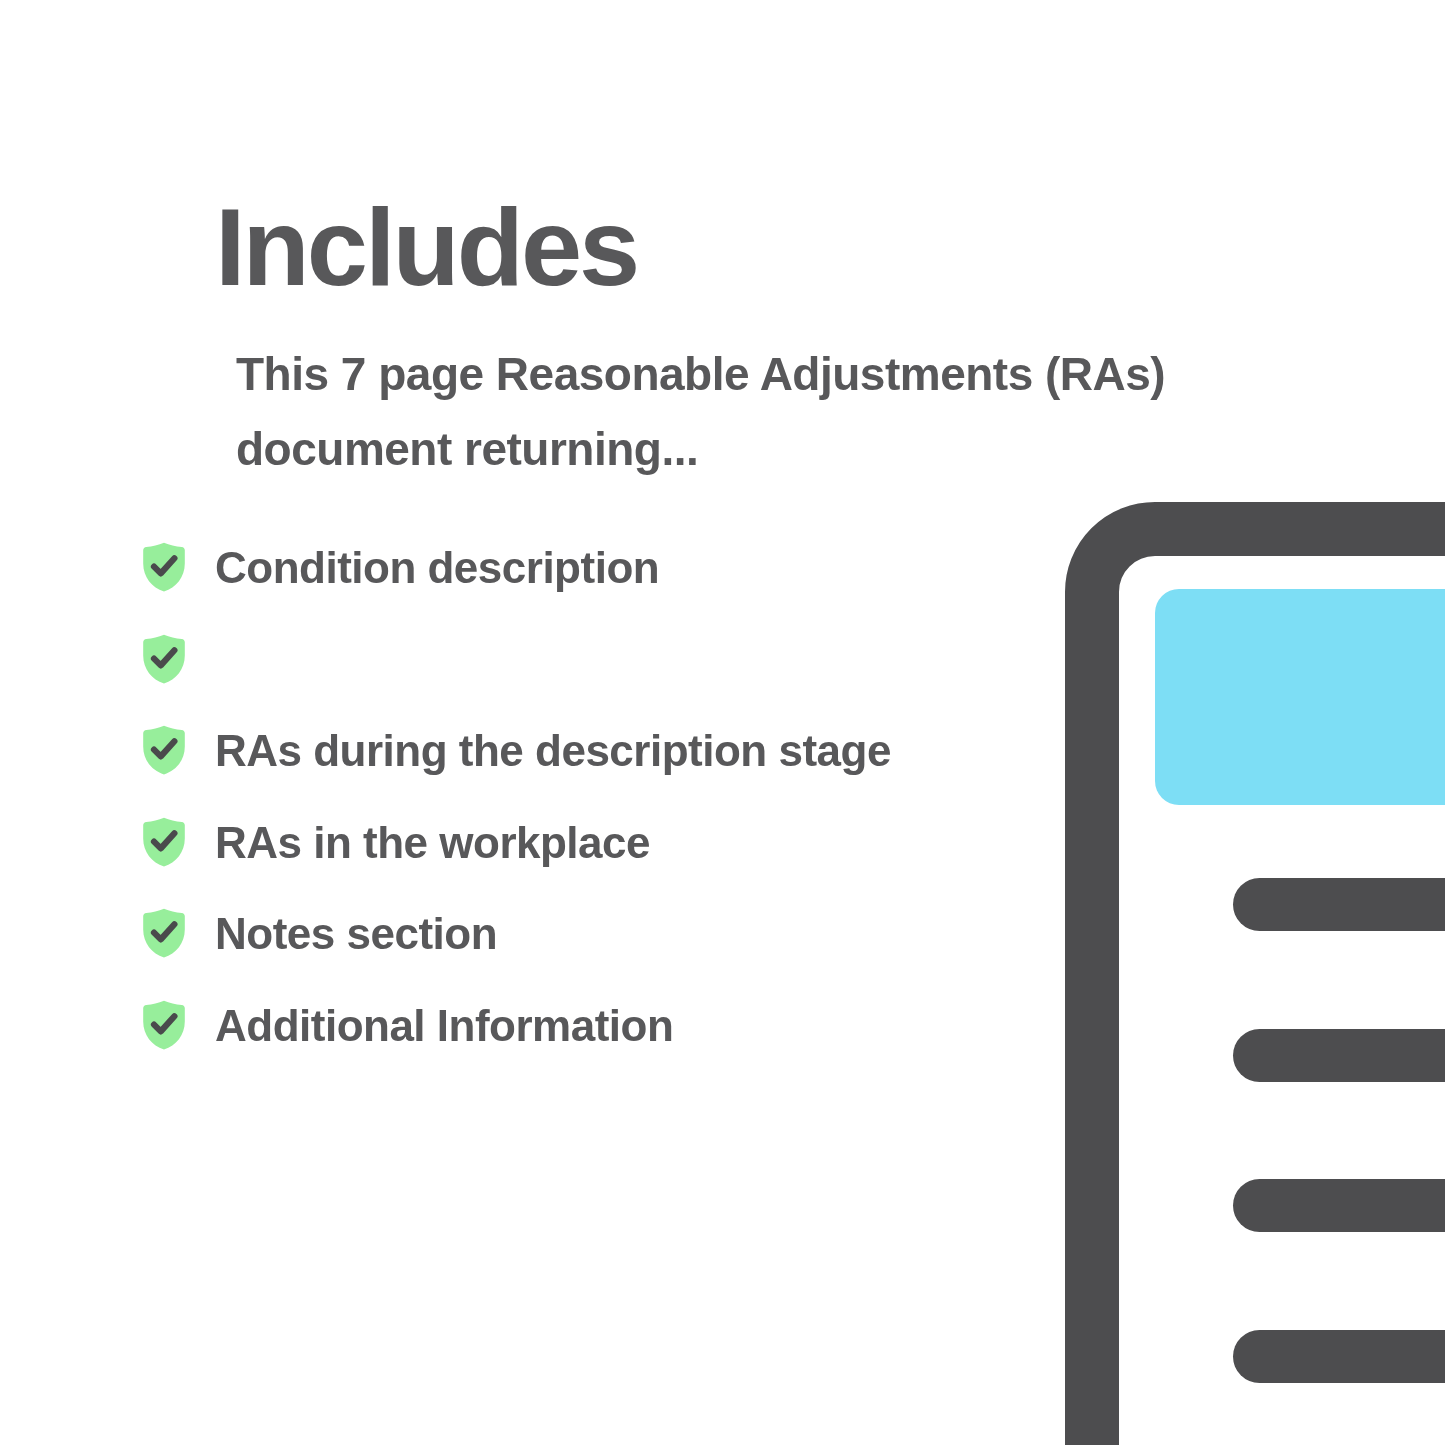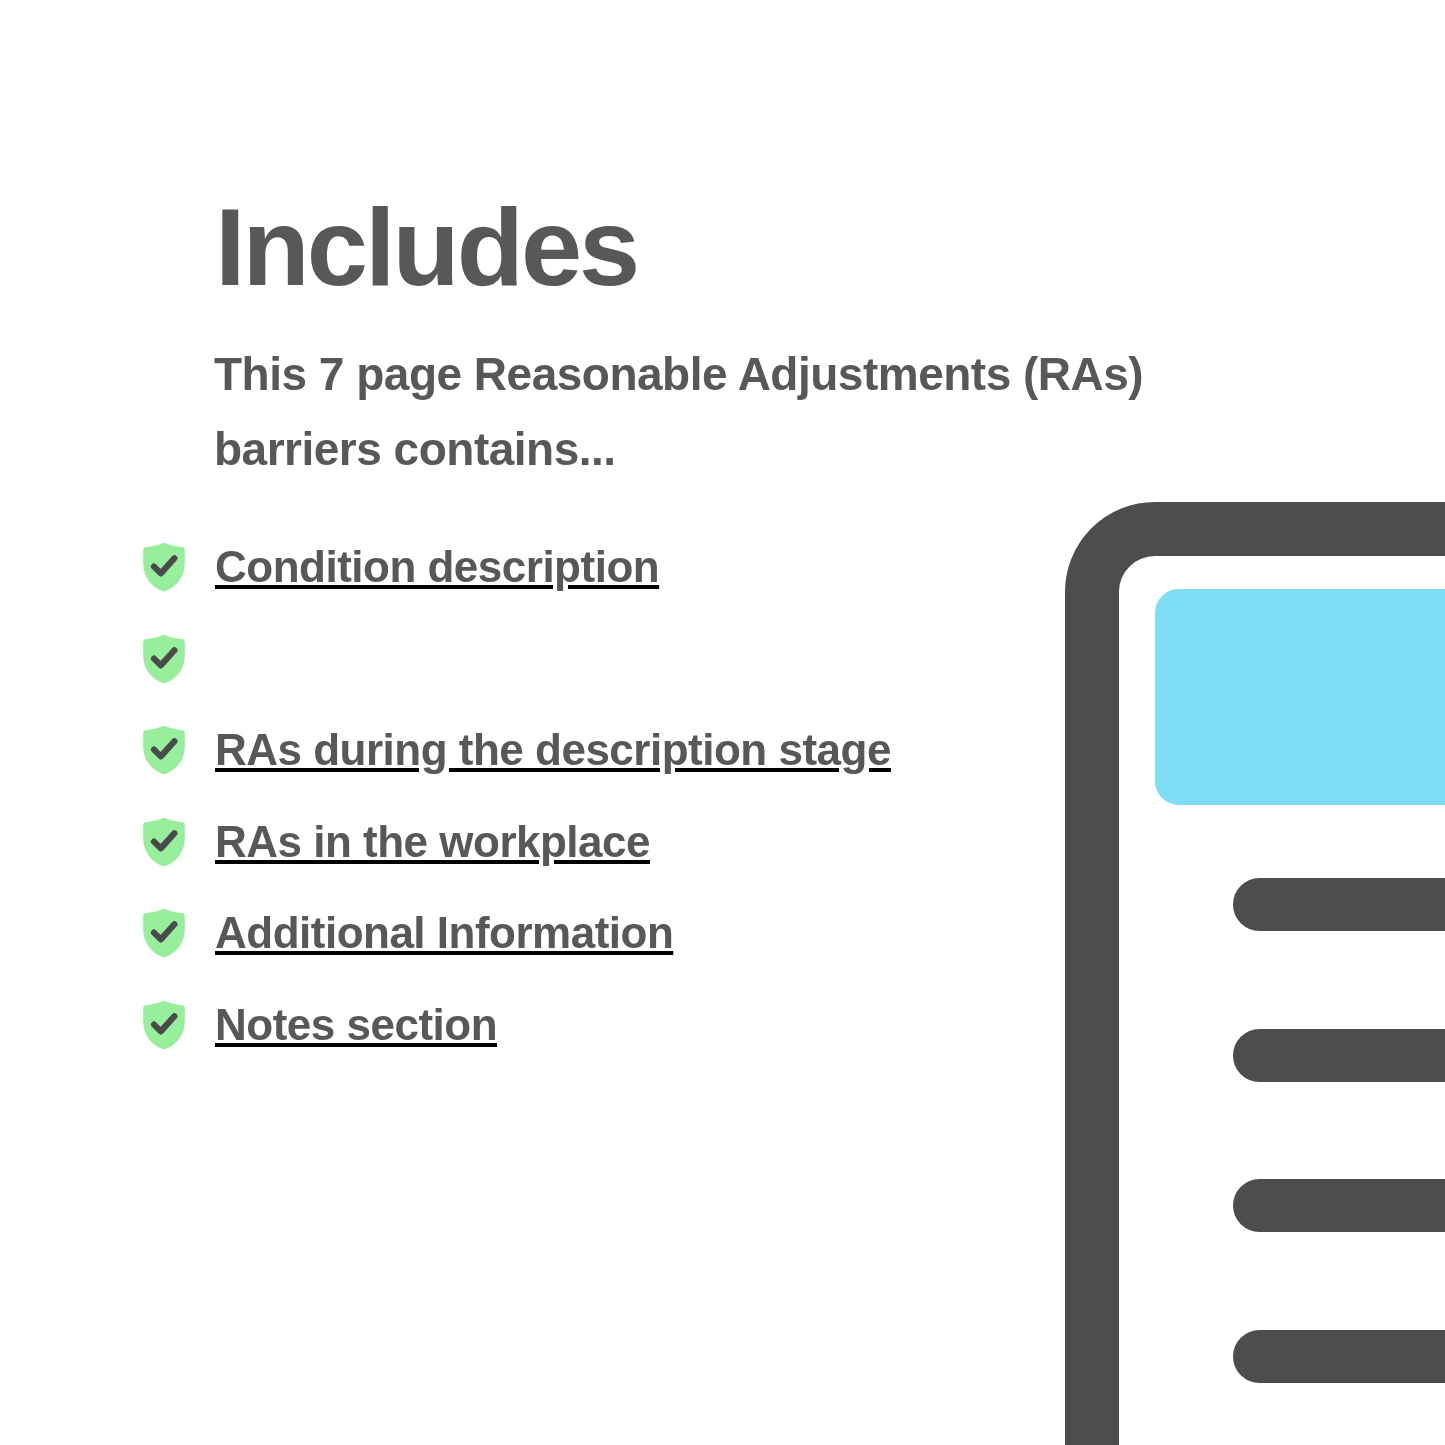--- a/index.html
+++ b/index.html
@@ -20,41 +20,40 @@
     position: absolute;
     left: 215px; top: 163px;
     font-size: 110px;
     line-height: 110px;
     font-weight: 700;
     letter-spacing: -3px;
     color: #58585a;
   }
   .page-subtitle {
     position: absolute;
-    left: 214px; top: 308px;
+    left: 236px; top: 308px;
     width: 1090px;
     font-size: 46px;
     line-height: 75px;
     font-weight: 700;
     letter-spacing: -0.5px;
     color: #58585a;
   }
   .checklist {
     position: absolute;
     left: 140px; top: 512px;
     list-style: none;
     display: flex;
     flex-direction: column;
     gap: 39.5px;
   }
   .check-row {
     display: flex;
-    align-items: center;
+    align-items: flex-end;
     height: 52px;
-    text-decoration: underline;
   }
   .shield {
     width: 48px; height: 52px;
     flex: 0 0 48px;
     margin-right: 27px;
     display: inline-flex;
     align-items: center;
     justify-content: center;
   }
   .shield svg { width: 48px; height: 52px; display: block; }
@@ -95,21 +94,21 @@
 </style>
 </head>
 <body>
 
 <div class="canvas">
 
   <h1 class="page-title">Includes</h1>
 
   <p class="page-subtitle">
     <span>This 7 page Reasonable Adjustments (RAs)</span><br>
-    <span>barriers contains...</span>
+    <span>document returning...</span>
   </p>
 
   <ul class="checklist" id="checklist">
   <li class="check-row">
     <span class="shield">
       <svg viewBox="0 0 24 26" xmlns="http://www.w3.org/2000/svg">
         <path d="M12 0.9
                  C 9.3 2.1 6.2 2.8 3.1 3.0
                  C 2.3 3.1 1.6 3.8 1.6 4.6
                  L 1.6 11.2
@@ -187,39 +186,39 @@
                  C 2.3 3.1 1.6 3.8 1.6 4.6
                  L 1.6 11.2
                  C 1.6 18.0 5.9 23.3 12 25.2
                  C 18.1 23.3 22.4 18.0 22.4 11.2
                  L 22.4 4.6
                  C 22.4 3.8 21.7 3.1 20.9 3.0
                  C 17.8 2.8 14.7 2.1 12 0.9 Z" fill="#97EE9B"></path>
         <path d="M7 12.8 L 10.4 16.2 L 17.2 8.6" fill="none" stroke="#4A4A4C" stroke-width="3.1" stroke-linecap="round" stroke-linejoin="round"></path>
       </svg>
     </span>
+    <span class="check-label">Notes section</span>
+  </li>
+
+  <li class="check-row">
+    <span class="shield">
+      <svg viewBox="0 0 24 26" xmlns="http://www.w3.org/2000/svg">
+        <path d="M12 0.9
+                 C 9.3 2.1 6.2 2.8 3.1 3.0
+                 C 2.3 3.1 1.6 3.8 1.6 4.6
+                 L 1.6 11.2
+                 C 1.6 18.0 5.9 23.3 12 25.2
+                 C 18.1 23.3 22.4 18.0 22.4 11.2
+                 L 22.4 4.6
+                 C 22.4 3.8 21.7 3.1 20.9 3.0
+                 C 17.8 2.8 14.7 2.1 12 0.9 Z" fill="#97EE9B"></path>
+        <path d="M7 12.8 L 10.4 16.2 L 17.2 8.6" fill="none" stroke="#4A4A4C" stroke-width="3.1" stroke-linecap="round" stroke-linejoin="round"></path>
+      </svg>
+    </span>
     <span class="check-label">Additional Information</span>
-  </li>
-
-  <li class="check-row">
-    <span class="shield">
-      <svg viewBox="0 0 24 26" xmlns="http://www.w3.org/2000/svg">
-        <path d="M12 0.9
-                 C 9.3 2.1 6.2 2.8 3.1 3.0
-                 C 2.3 3.1 1.6 3.8 1.6 4.6
-                 L 1.6 11.2
-                 C 1.6 18.0 5.9 23.3 12 25.2
-                 C 18.1 23.3 22.4 18.0 22.4 11.2
-                 L 22.4 4.6
-                 C 22.4 3.8 21.7 3.1 20.9 3.0
-                 C 17.8 2.8 14.7 2.1 12 0.9 Z" fill="#97EE9B"></path>
-        <path d="M7 12.8 L 10.4 16.2 L 17.2 8.6" fill="none" stroke="#4A4A4C" stroke-width="3.1" stroke-linecap="round" stroke-linejoin="round"></path>
-      </svg>
-    </span>
-    <span class="check-label">Notes section</span>
   </li>
 </ul>
 
   <div>
     <div class="doc-frame"></div>
     <div class="doc-header-block"></div>
     <div class="doc-bar b1"></div>
     <div class="doc-bar b2"></div>
     <div class="doc-bar b3"></div>
     <div class="doc-bar b4"></div>

